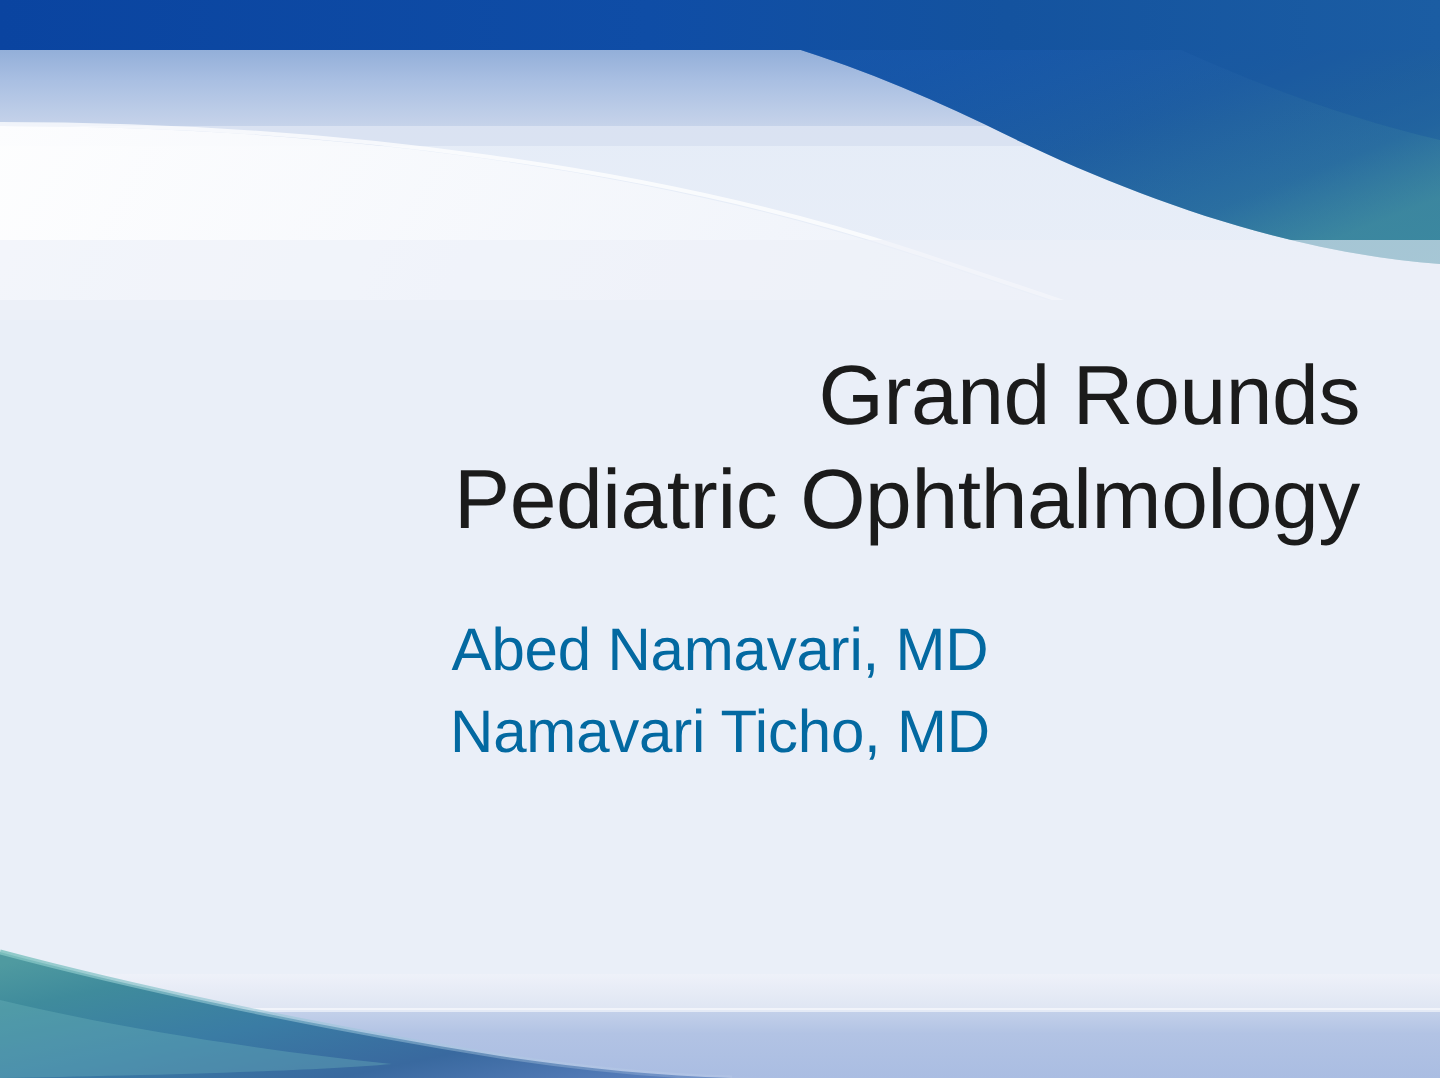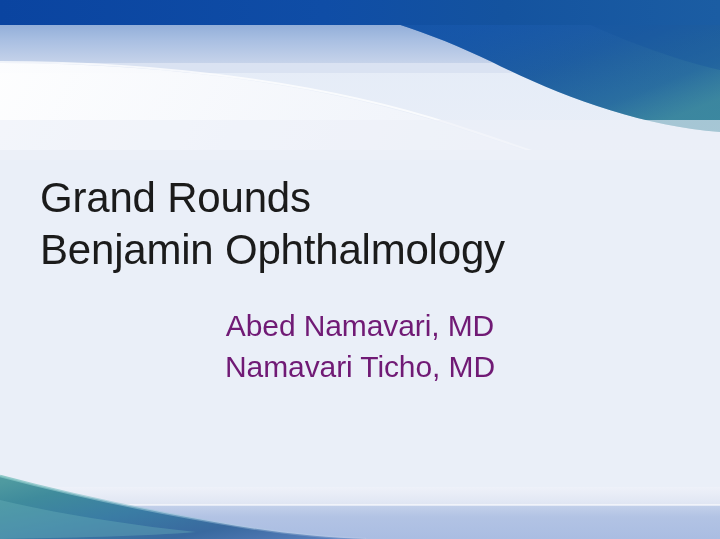--- a/index.html
+++ b/index.html
@@ -33,42 +33,42 @@
     width: 720px;
     height: 539px;
     z-index: 5;
   }
 
   #title-block {
     position: absolute;
     left: 40px;
     top: 172px;
     width: 640px;
-    text-align: left;
+    text-align: right;
   }
   .title-line {
     font-size: 42px;
     line-height: 52px;
     color: #1b1b1b;
     font-weight: 400;
     letter-spacing: -0.2px;
     white-space: nowrap;
   }
 
   #subtitle-block {
     position: absolute;
     left: 60px;
     top: 305px;
     width: 600px;
     text-align: center;
   }
   .subtitle-line {
     font-size: 30px;
     line-height: 41px;
-    color: #701a75;
+    color: #0369a1;
     font-weight: 400;
     letter-spacing: -0.1px;
     white-space: nowrap;
   }
 </style>
 </head>
 <body>
 
 <div id="slide">
 
@@ -190,21 +190,21 @@
       <path d="M 0 500
                C 50 512 120 524 196 532
                C 150 536 60 538 0 539 Z" fill="#6fb8bc" opacity="0.35"></path>
     </g>
   </svg>
 
   <div id="content">
 
     <div id="title-block">
       <div class="title-line">Grand Rounds</div>
-      <div class="title-line">Benjamin Ophthalmology</div>
+      <div class="title-line">Pediatric Ophthalmology</div>
     </div>
 
     <div id="subtitle-block">
       <div class="subtitle-line">Abed Namavari, MD</div>
       <div class="subtitle-line">Namavari Ticho, MD</div>
     </div>
 
   </div>
 </div>
 

